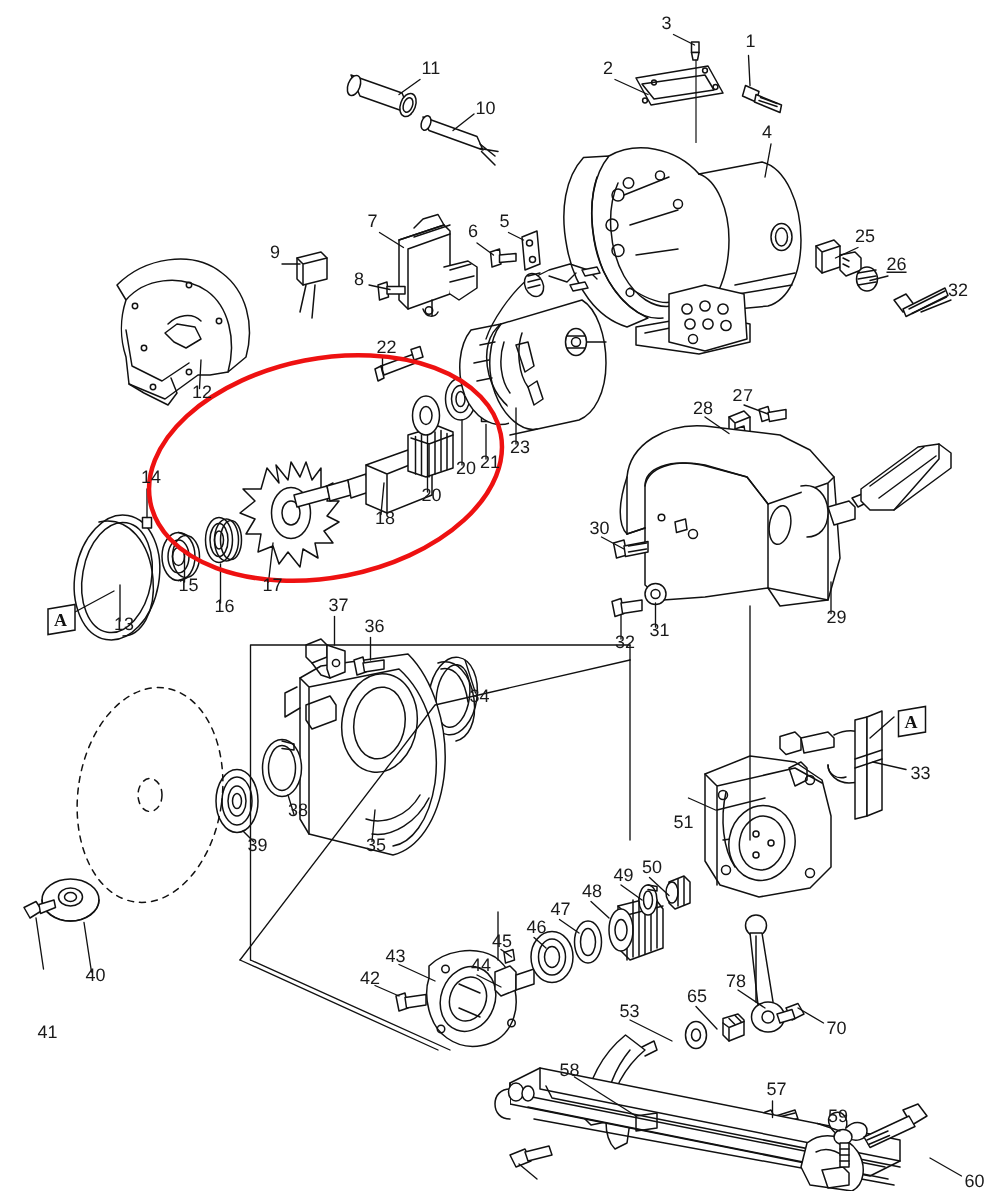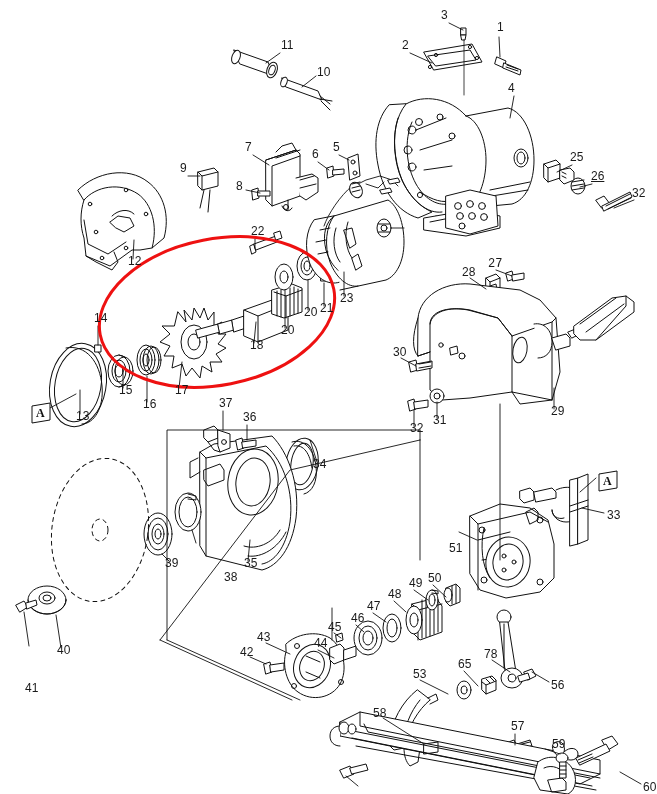--- a/index.html
+++ b/index.html
@@ -628,38 +628,38 @@
       <div class="lbl" style="left: 462px; top: 266px;">28</div>
       <div class="lbl" style="left: 551px; top: 405px;">29</div>
       <div class="lbl" style="left: 393px; top: 346px;">30</div>
       <div class="lbl" style="left: 433px; top: 414px;">31</div>
       <div class="lbl" style="left: 410px; top: 422px;">32</div>
       <div class="lbl" style="left: 607px; top: 509px;">33</div>
       <div class="lbl" style="left: 313px; top: 458px;">34</div>
       <div class="lbl" style="left: 244px; top: 557px;">35</div>
       <div class="lbl" style="left: 243px; top: 411px;">36</div>
       <div class="lbl" style="left: 219px; top: 397px;">37</div>
-      <div class="lbl" style="left: 192px; top: 571px; margin-left: 32px;">38</div>
+      <div class="lbl" style="left: 192px; top: 534px;">38</div>
       <div class="lbl" style="left: 165px; top: 557px;">39</div>
       <div class="lbl" style="left: 57px; top: 644px;">40</div>
       <div class="lbl" style="left: 25px; top: 642px; margin-top: 40px;">41</div>
       <div class="lbl" style="left: 240px; top: 646px;">42</div>
       <div class="lbl" style="left: 257px; top: 631px;">43</div>
       <div class="lbl" style="left: 314px; top: 637px;">44</div>
       <div class="lbl" style="left: 328px; top: 621px;">45</div>
       <div class="lbl" style="left: 351px; top: 612px;">46</div>
       <div class="lbl" style="left: 367px; top: 600px;">47</div>
       <div class="lbl" style="left: 388px; top: 588px; text-align: right;">48</div>
       <div class="lbl" style="left: 409px; top: 577px;">49</div>
       <div class="lbl" style="left: 428px; top: 572px;">50</div>
       <div class="lbl" style="left: 449px; top: 542px; text-align: right;">51</div>
       <div class="lbl" style="left: 413px; top: 668px; text-align: right;">53</div>
       <div class="lbl" style="left: 458px; top: 658px;">65</div>
       <div class="lbl" style="left: 484px; top: 648px;">78</div>
-      <div class="lbl" style="left: 551px; top: 679px;">56</div>
+      <div class="lbl" style="left: 551px; top: 679px;">70</div>
       <div class="lbl" style="left: 511px; top: 720px;">57</div>
       <div class="lbl" style="left: 373px; top: 707px;">58</div>
       <div class="lbl" style="left: 537px; top: 738px; padding-left: 15px;">59</div>
       <div class="lbl" style="left: 643px; top: 781px;">60</div>
       <div class="lbl" style="left: 355px; top: 808px; text-align: right;">52</div>
     </div>
 
   <div id="amarks">
       <div class="amark" style="left: 30px; top: 402px;">
         <svg width="24" height="22" viewBox="0 0 24 22">

